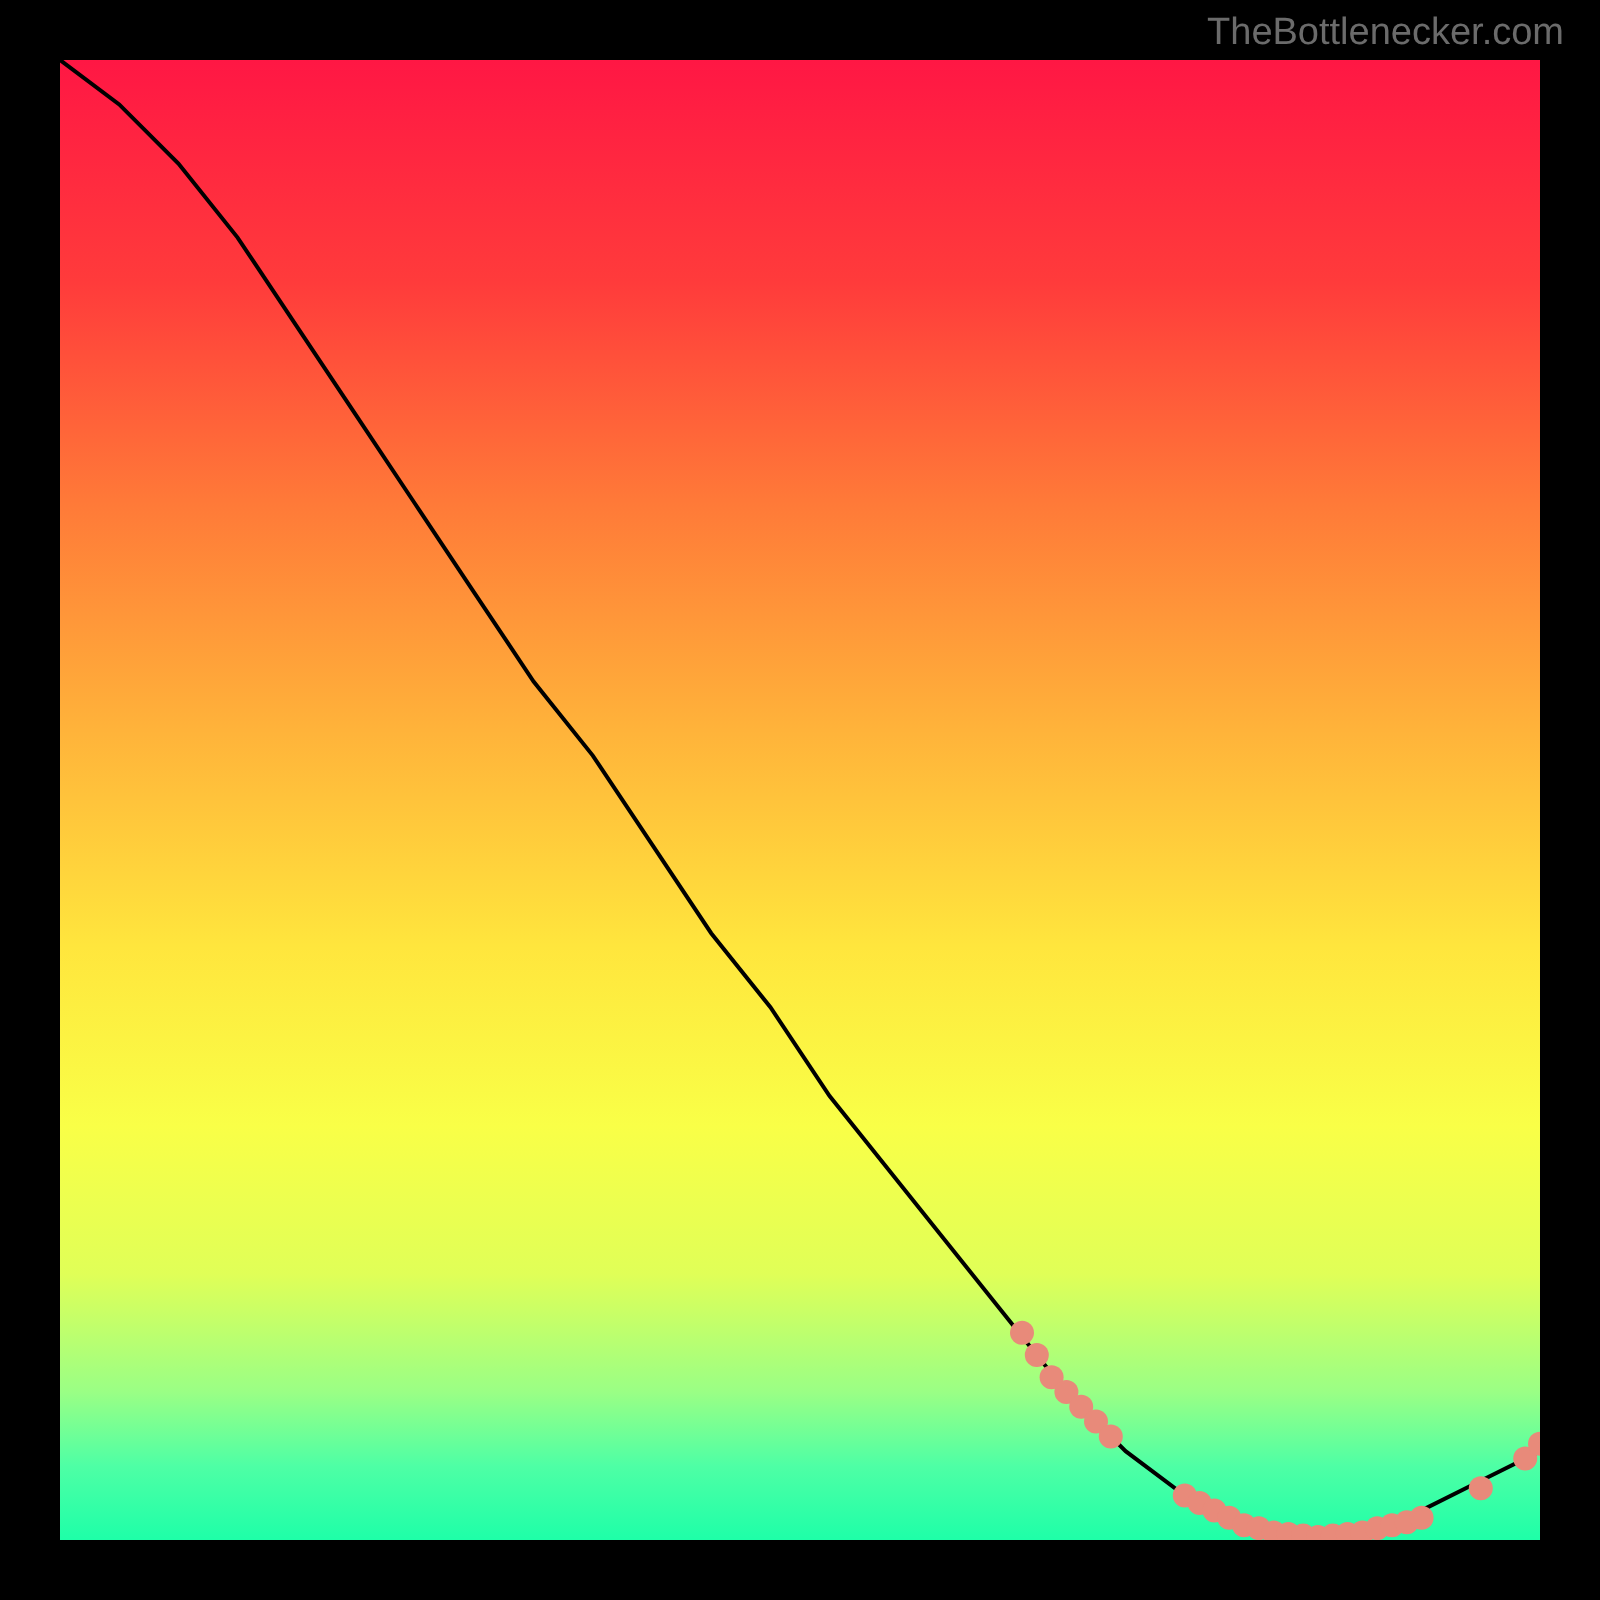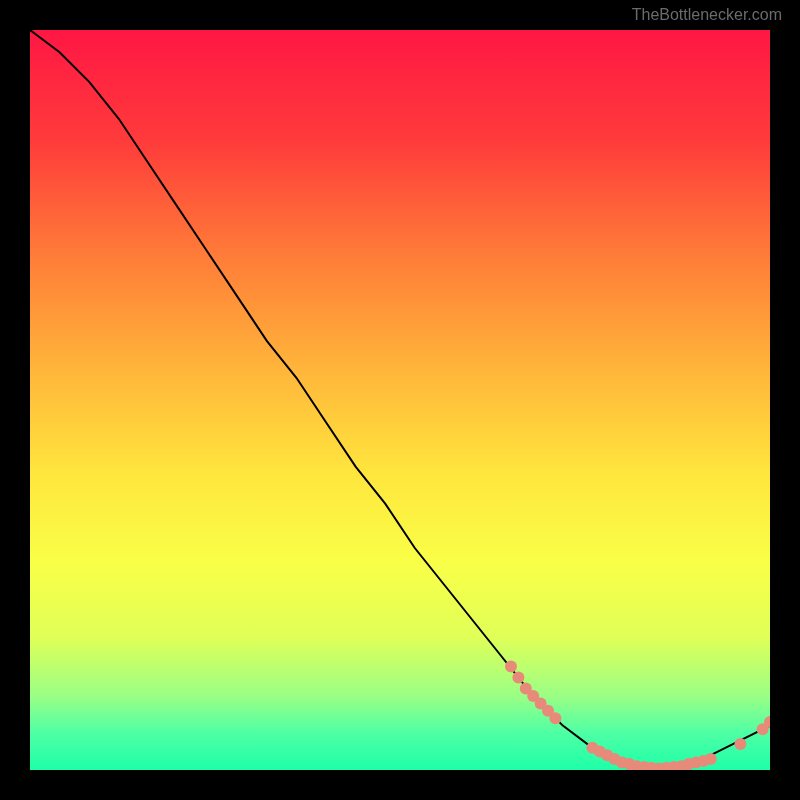--- a/index.html
+++ b/index.html
@@ -8,21 +8,21 @@
     height: 800px;
     background: #000;
     position: relative;
     font-family: Arial, sans-serif;
   }
   .watermark {
     position: absolute;
     top: 6px;
     right: 18px;
     color: #6b6b6b;
-    font-size: 16px;
+    font-size: 19px;
     font-weight: normal;
     z-index: 10;
   }
   .plot-area {
     position: absolute;
     top: 30px;
     left: 30px;
     width: 740px;
     height: 740px;
   }

